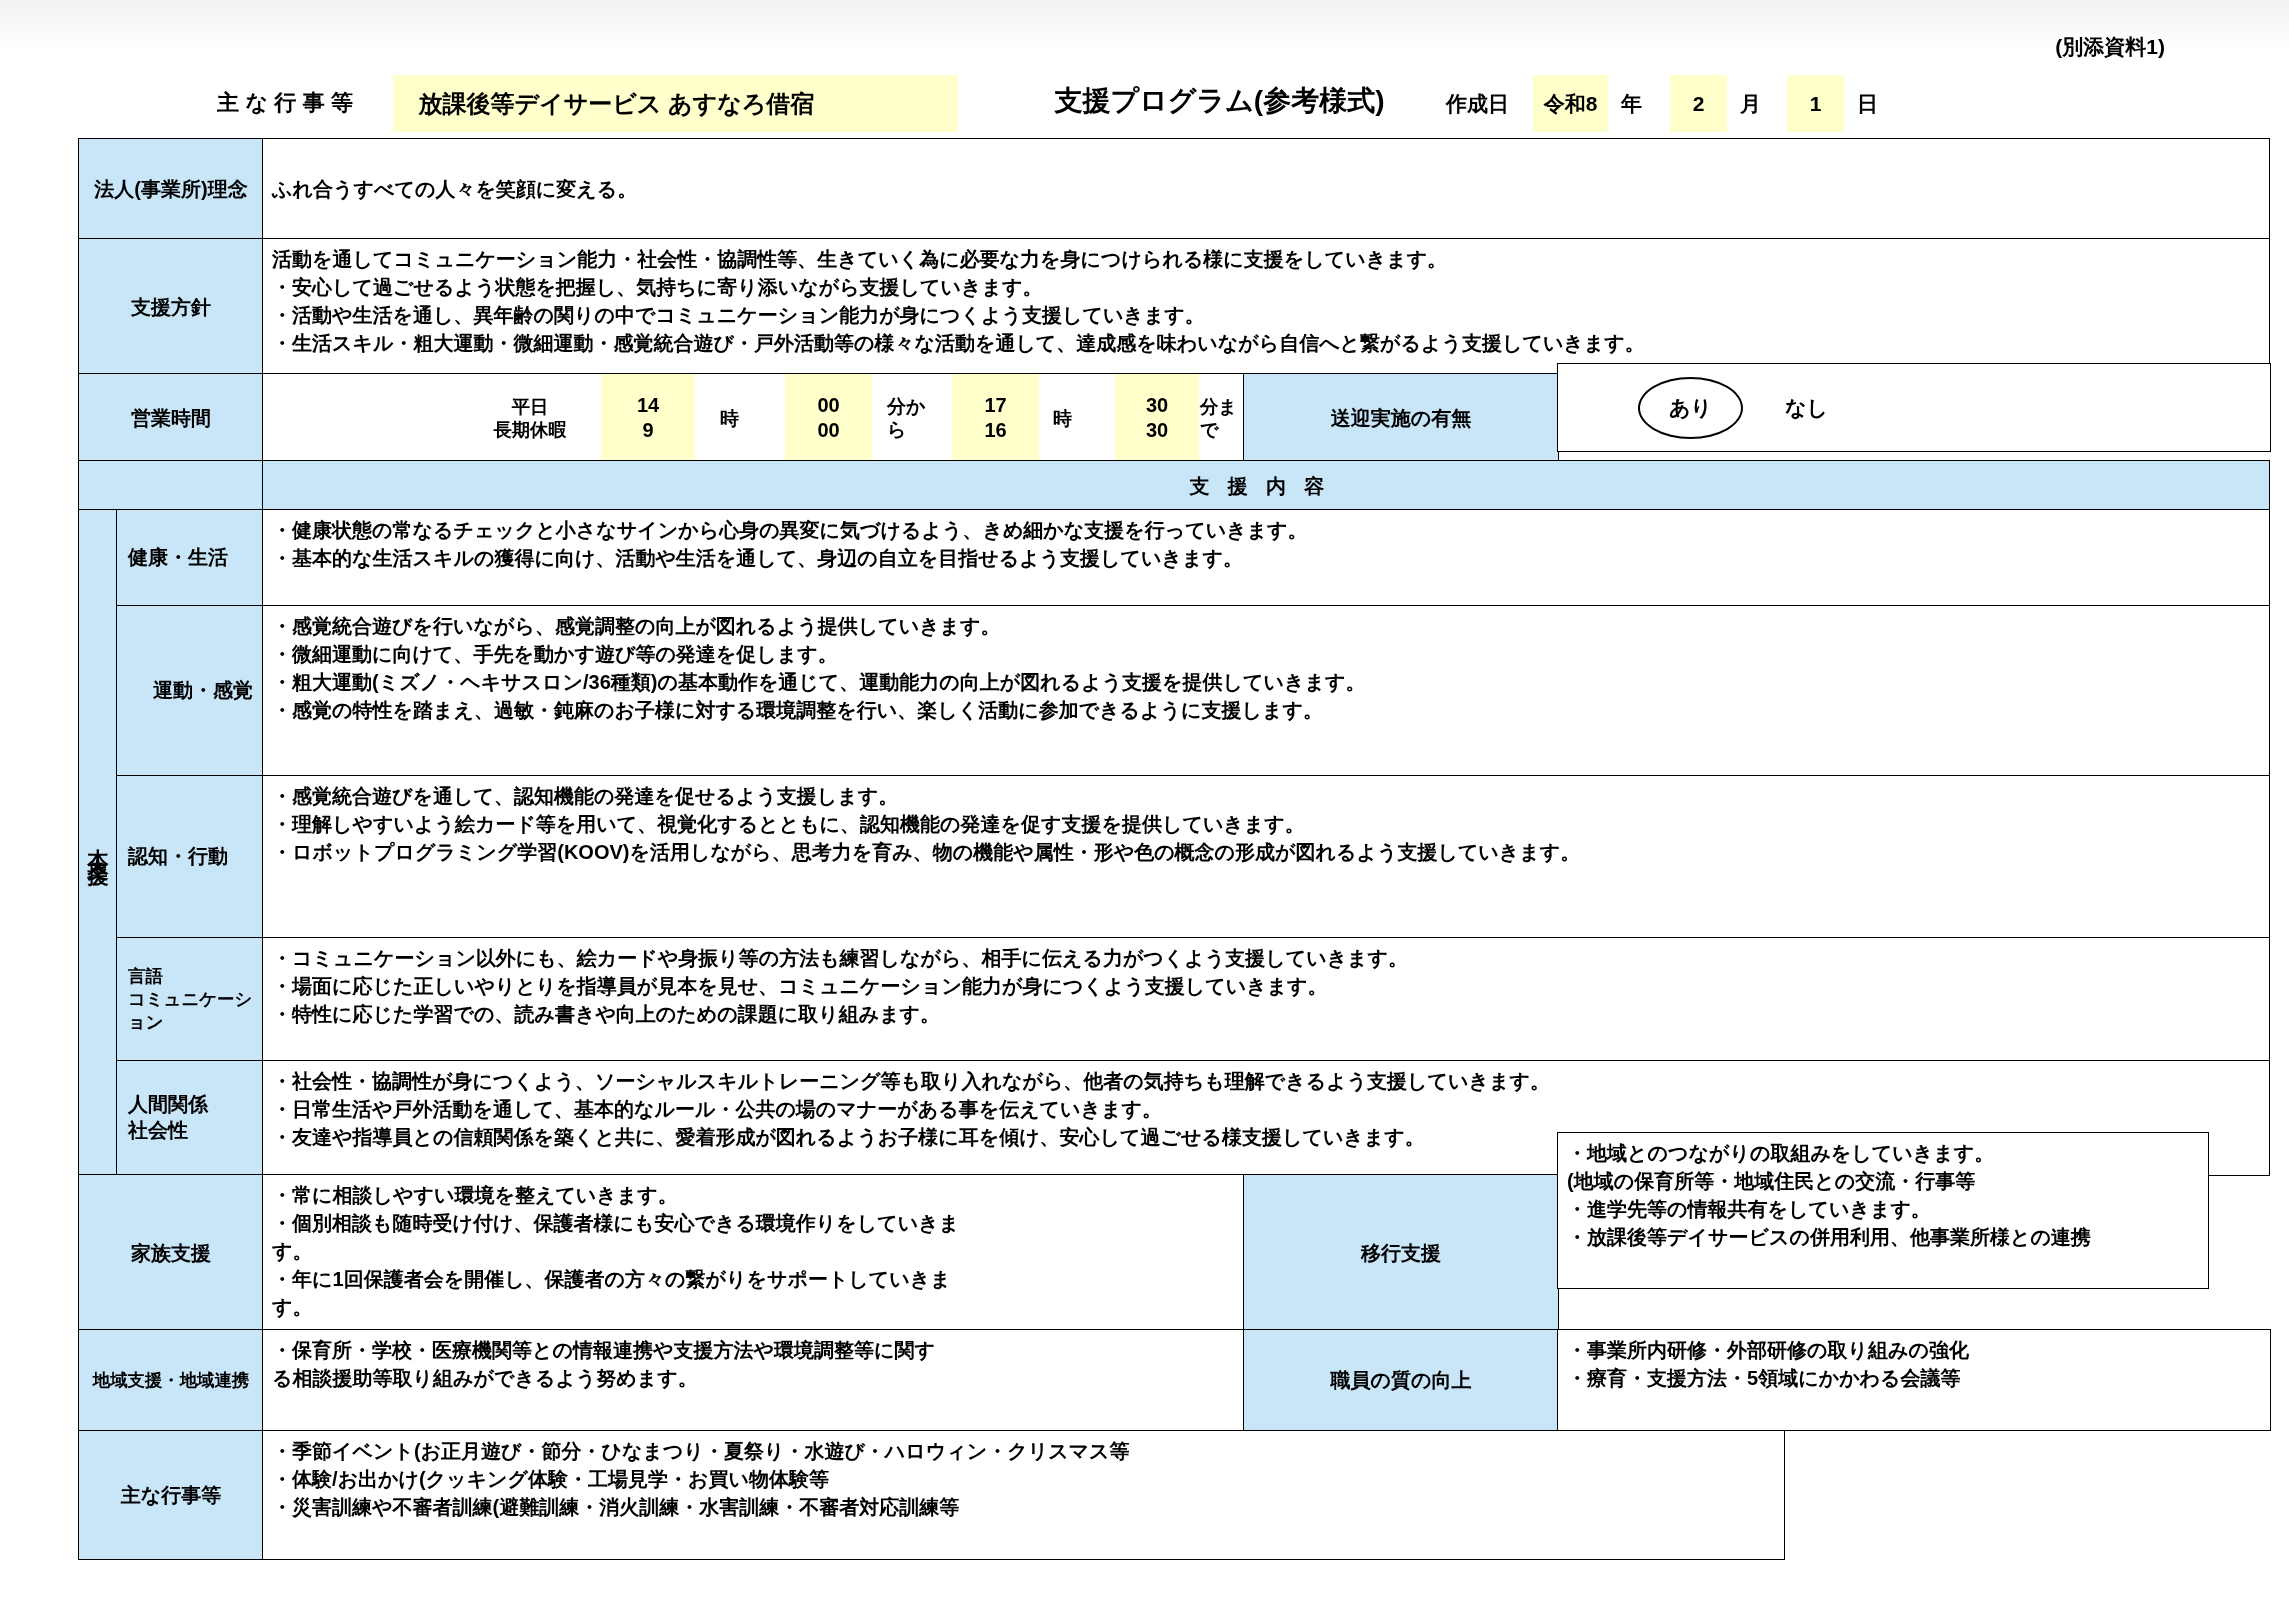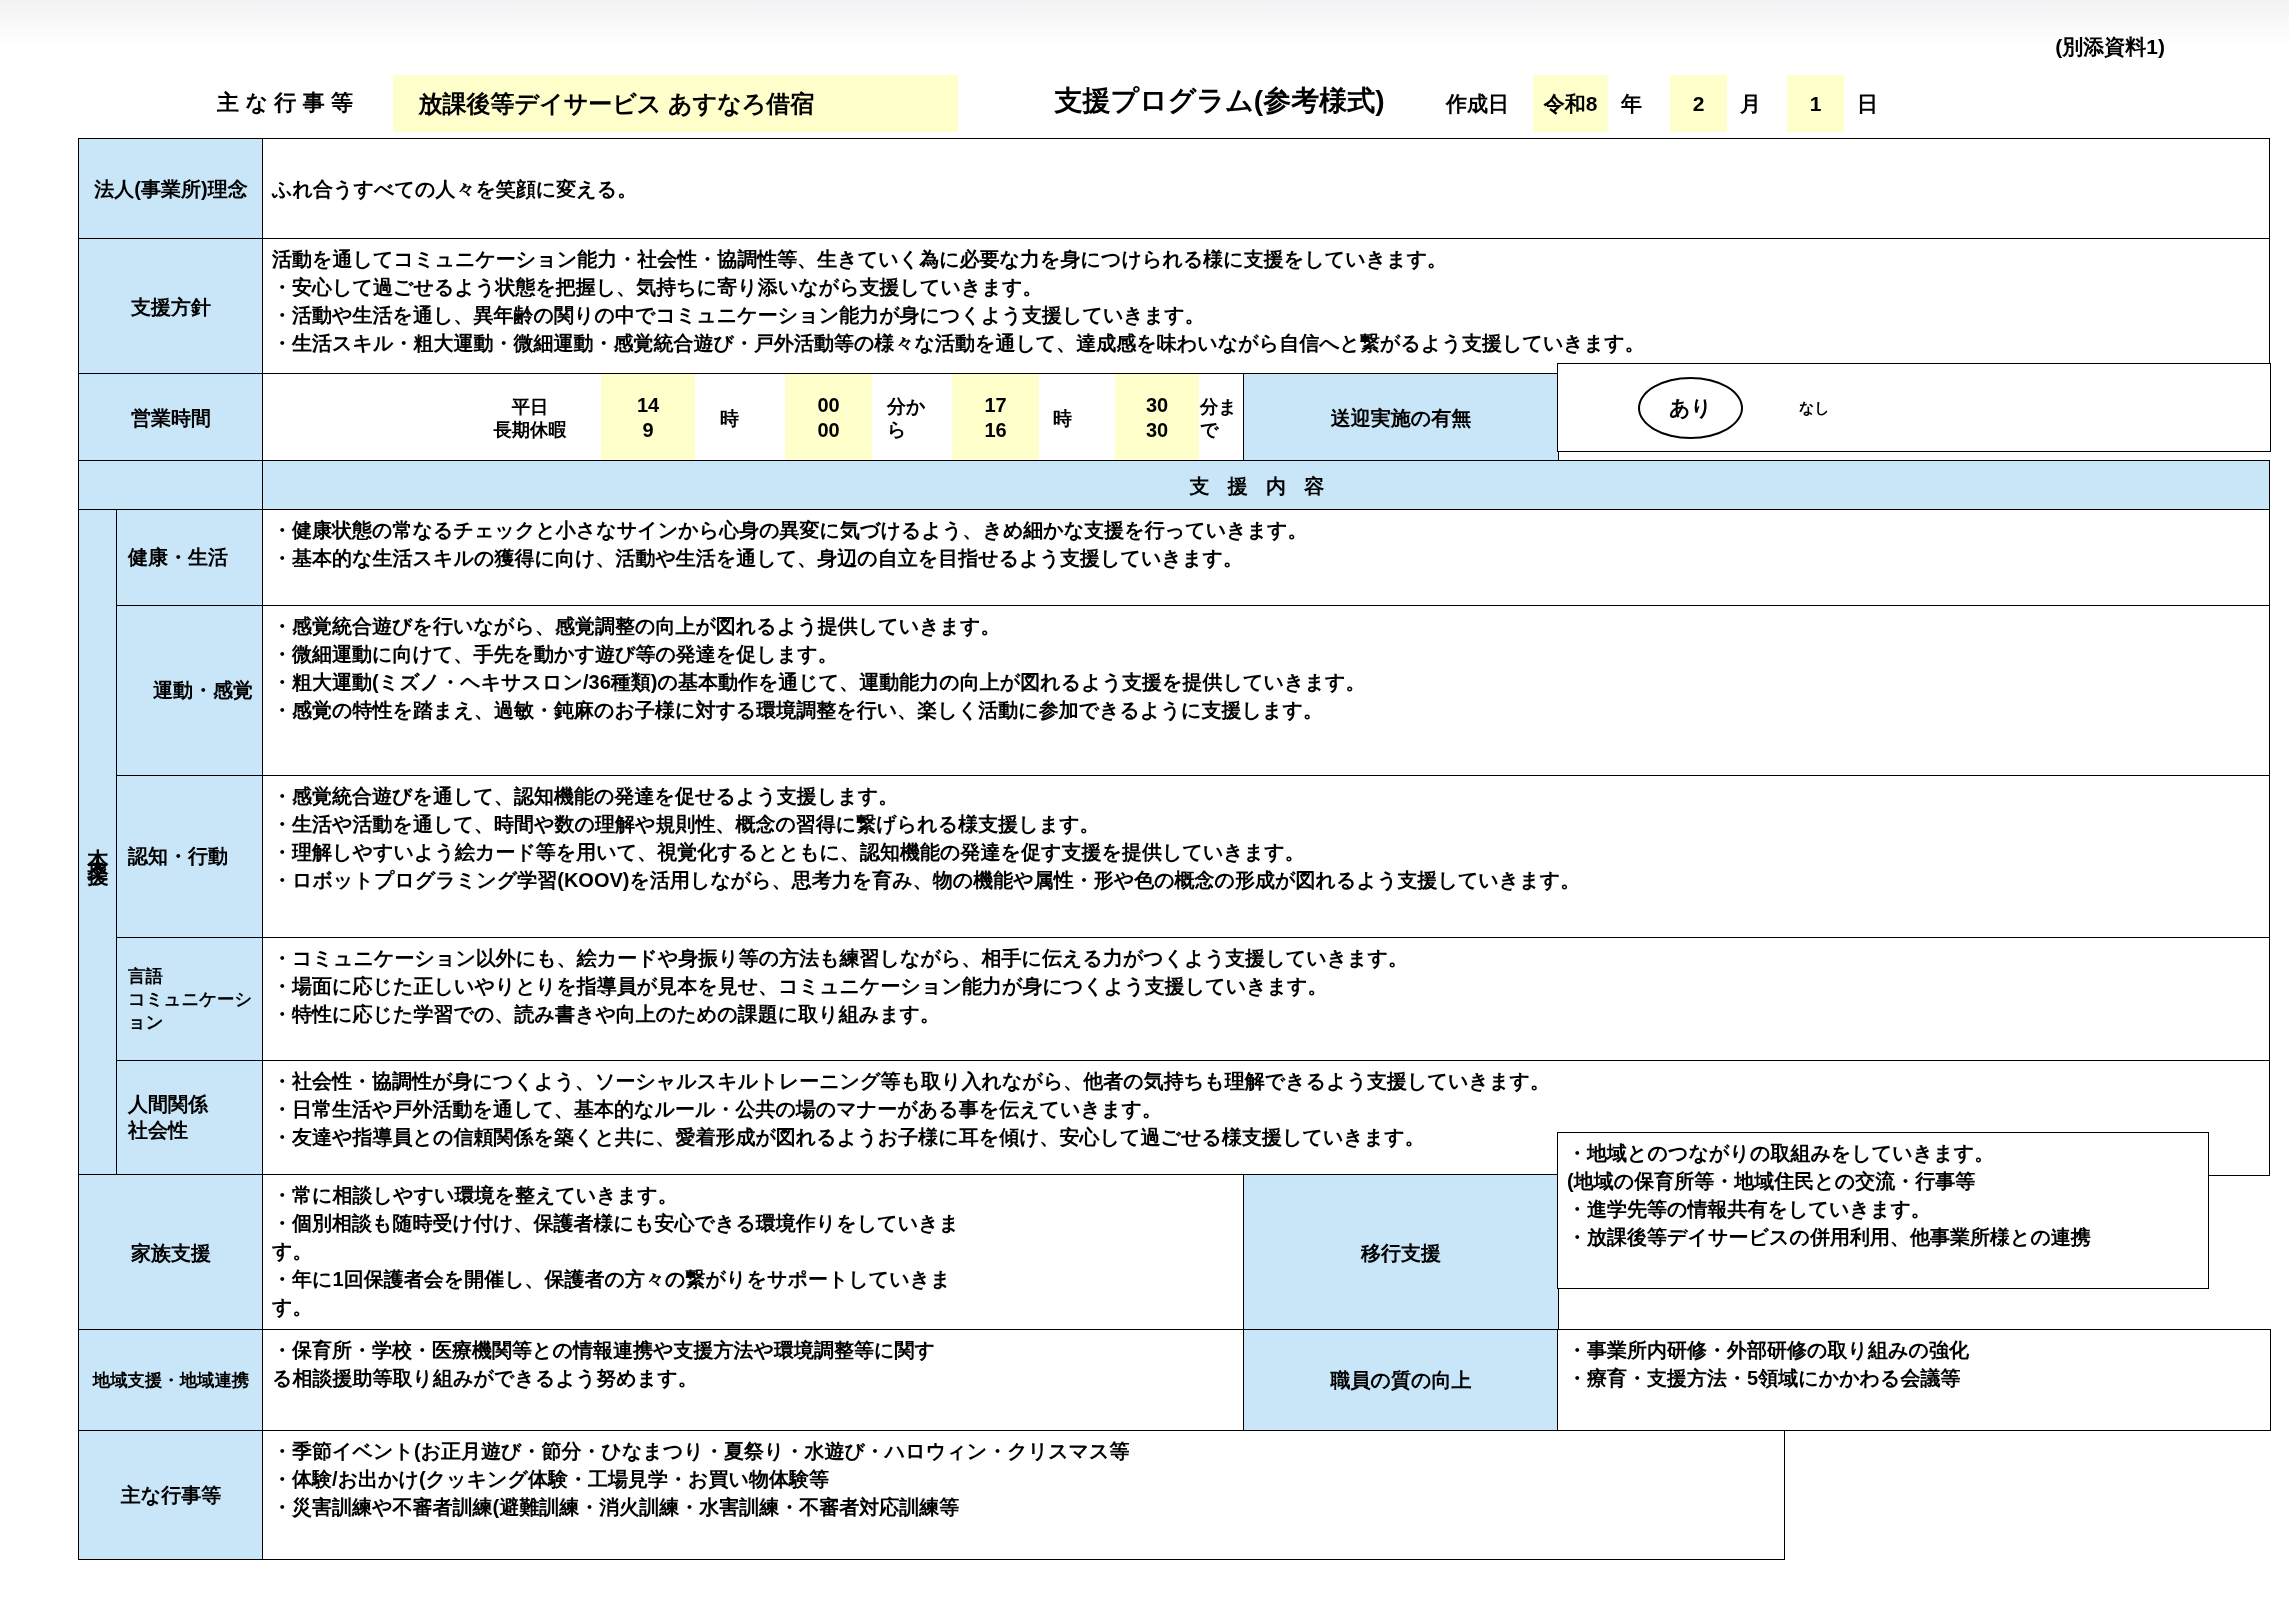--- a/index.html
+++ b/index.html
@@ -105,21 +105,21 @@
     <div>30</div>
     <div>30</div>
   </div>
   <div class="hours-suffix" style="left:937px;width:42px;font-size:18.3px;">分まで</div>
 </div>
 <div class="cell blue center-cell" style="left:1243px;top:373px;width:316px;height:89px;">送迎実施の有無</div>
 <div class="cell vcenter-cell" style="left:1557px;top:363px;width:714px;height:89px;padding-left:80px;">
   <div class="sel-circle">
     <span>あり</span>
   </div>
-  <span style="margin-left:56px;font-size:15px;text-align:center;">なし</span>
+  <span style="margin-left:42px;font-size:21px;text-align:center;">なし</span>
 </div>
 
 <div class="cell blue" style="left:78px;top:460px;width:186px;height:51px;"></div>
 <div class="cell blue center-cell" style="left:262px;top:460px;width:2008px;height:51px;letter-spacing:18.3px;font-weight:700;">支援内容</div>
 
 <div class="cell blue vertical-label" style="left:78px;top:509px;width:40px;height:667px;">本人支援</div>
 
 <div class="cell blue cat-cell" style="left:116px;top:509px;width:148px;height:98px;">健康・生活</div>
 <div class="cell content-cell lines" style="left:262px;top:509px;width:2008px;height:98px;">
   <div>・健康状態の常なるチェックと小さなサインから心身の異変に気づけるよう、きめ細かな支援を行っていきます。</div>
@@ -130,21 +130,20 @@
 <div class="cell content-cell lines" style="left:262px;top:605px;width:2008px;height:172px;">
   <div>・感覚統合遊びを行いながら、感覚調整の向上が図れるよう提供していきます。</div>
   <div>・微細運動に向けて、手先を動かす遊び等の発達を促します。</div>
   <div>・粗大運動(ミズノ・ヘキサスロン/36種類)の基本動作を通じて、運動能力の向上が図れるよう支援を提供していきます。</div>
   <div>・感覚の特性を踏まえ、過敏・鈍麻のお子様に対する環境調整を行い、楽しく活動に参加できるように支援します。</div>
 </div>
 
 <div class="cell blue cat-cell" style="left:116px;top:775px;width:148px;height:164px;">認知・行動</div>
 <div class="cell content-cell lines" style="left:262px;top:775px;width:2008px;height:164px;">
   <div>・感覚統合遊びを通して、認知機能の発達を促せるよう支援します。</div>
-  <div>・生活や活動を通して、時間や数の理解や規則性、概念の習得に繋げられる様支援します。</div>
   <div>・理解しやすいよう絵カード等を用いて、視覚化するとともに、認知機能の発達を促す支援を提供していきます。</div>
   <div>・ロボットプログラミング学習(KOOV)を活用しながら、思考力を育み、物の機能や属性・形や色の概念の形成が図れるよう支援していきます。</div>
 </div>
 
 <div class="cell blue cat-cell" style="left:116px;top:937px;width:148px;height:125px;font-size:17.4px;line-height:23px;flex-direction:column;align-items:flex-start;justify-content:center;">
   <div>言語</div>
   <div>コミュニケーション</div>
 </div>
 <div class="cell content-cell lines" style="left:262px;top:937px;width:2008px;height:125px;">
   <div>・コミュニケーション以外にも、絵カードや身振り等の方法も練習しながら、相手に伝える力がつくよう支援していきます。</div>

